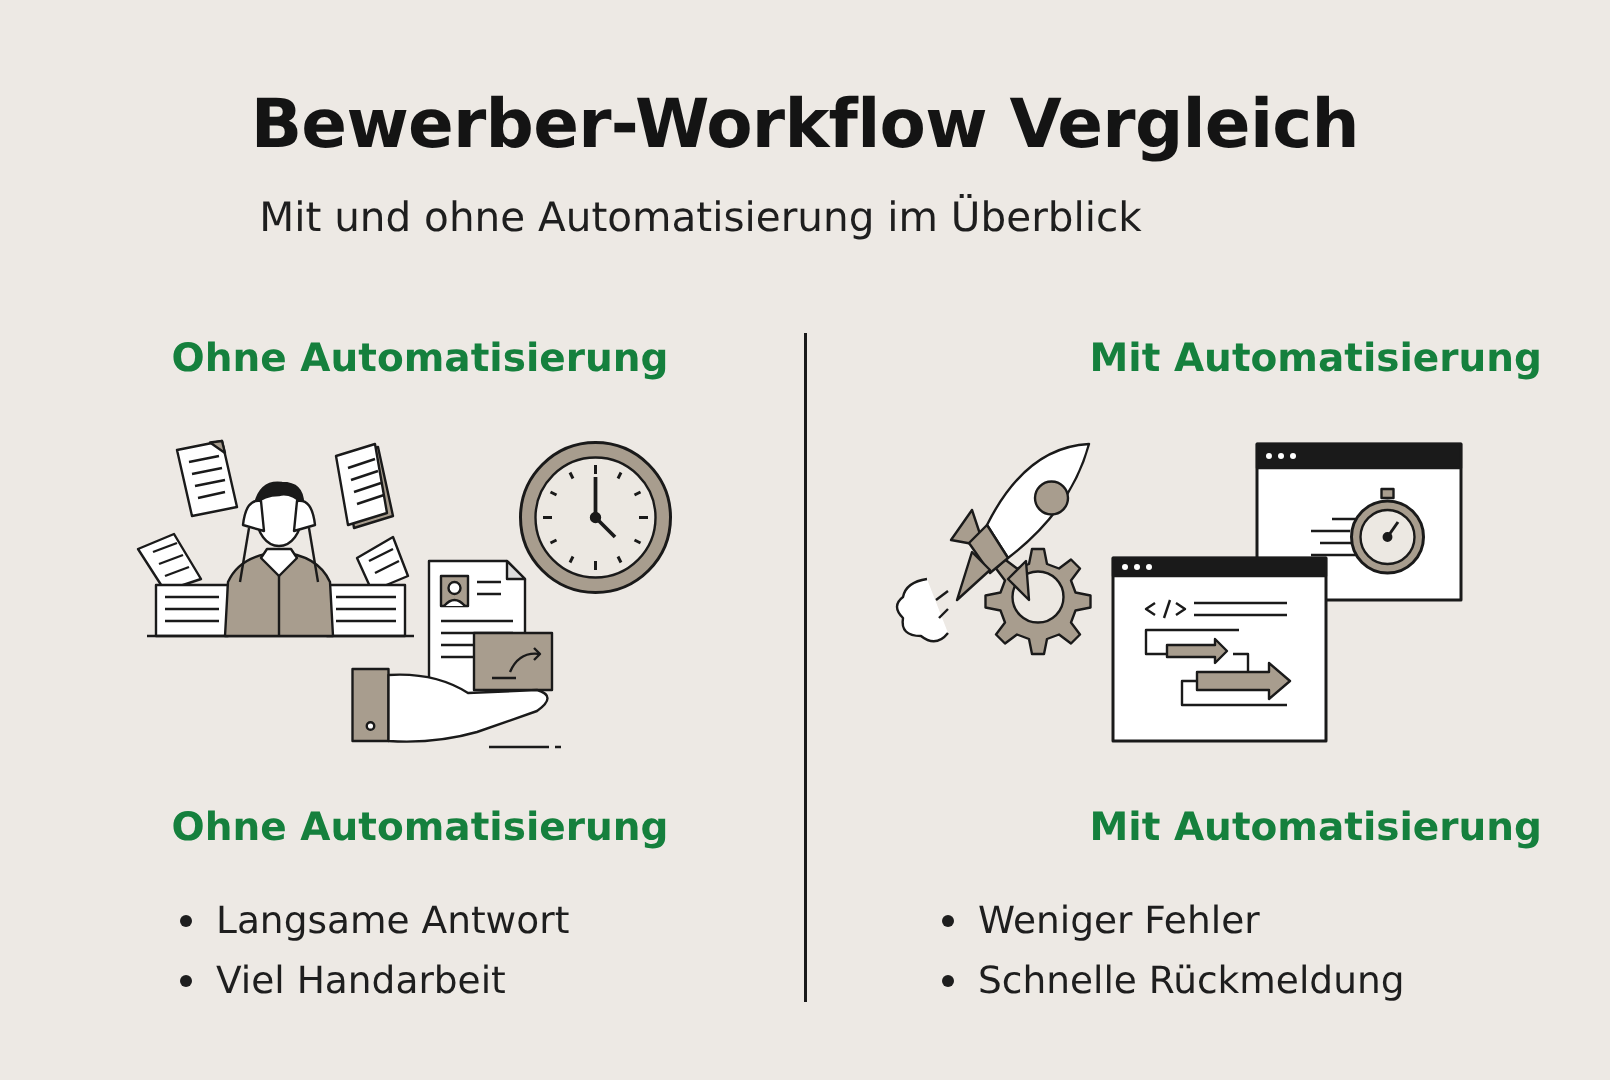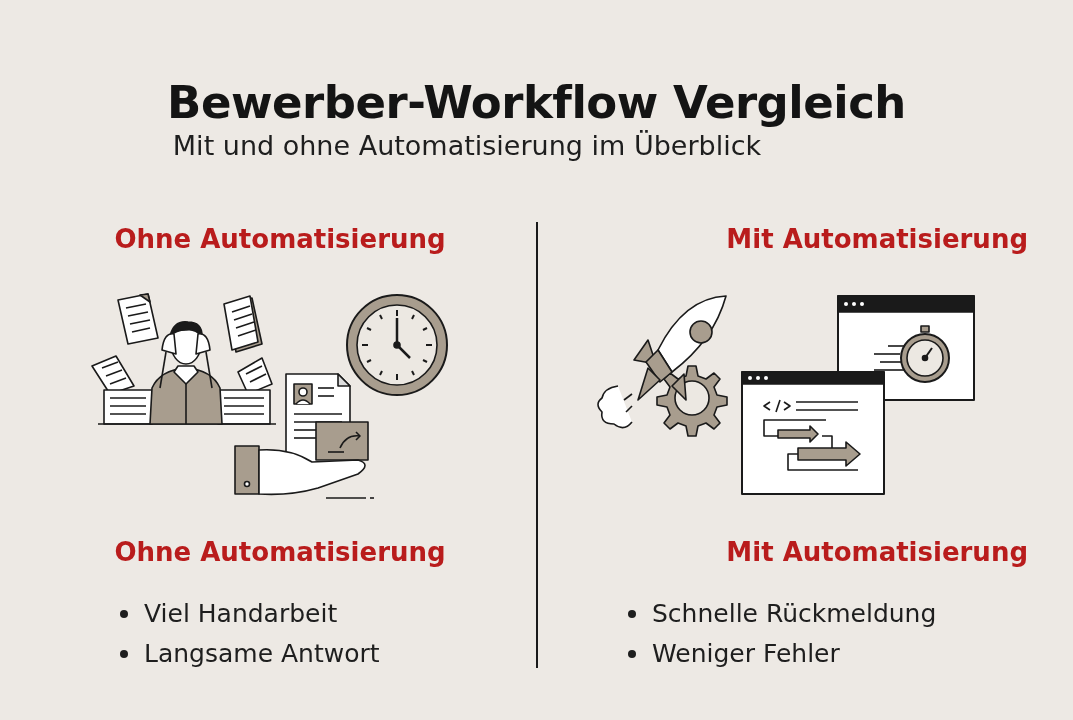--- a/index.html
+++ b/index.html
@@ -4,34 +4,34 @@
 <style>
   html, body { margin: 0; padding: 0; }
   body {
     width: 1073px; height: 720px; overflow: hidden;
     background: #ede9e4;
     font-family: "DejaVu Sans", sans-serif;
     color: #141414;
     position: relative;
   }
   .title {
-    position: absolute; left: 0; top: 76px; width: 1073px;
+    position: absolute; left: 0; top: 56px; width: 1073px;
     text-align: center; font-weight: bold; font-size: 45px; letter-spacing: -0.5px;
     color: #141414;
   }
   .subtitle {
     position: absolute; left: 0; top: 130px; width: 934px;
     text-align: center; font-size: 27px; color: #1e1e1e;
   }
   .divider {
     position: absolute; left: 536px; top: 222px; width: 2px; height: 446px;
     background: #1a1a1a;
   }
   .col-head {
-    position: absolute; font-weight: bold; font-size: 26px; color: #b91c1c;
+    position: absolute; font-weight: bold; font-size: 26px; color: #15803d;
     text-align: center; width: 480px;
   }
   .left-head { left: 40px; }
   .right-head { left: 548px; text-align: right; }
   .h1 { top: 224px; }
   .h2 { top: 537px; }
   .list {
     position: absolute; top: 594px; margin: 0; padding: 0; list-style: none;
     font-size: 25px; color: #1e1e1e;
   }
@@ -145,25 +145,25 @@
           <line x1="280" y1="210" x2="284" y2="210"></line>
       </g>
     </g>
   </svg>
 </div>
 
 <div class="col-head left-head h2">Ohne Automatisierung</div>
 <ul class="list left-list">
   <li>
       <span class="bullet"></span>
+      <span>Langsame Antwort</span>
+    </li>
+  <li>
+      <span class="bullet"></span>
       <span>Viel Handarbeit</span>
-    </li>
-  <li>
-      <span class="bullet"></span>
-      <span>Langsame Antwort</span>
     </li>
 </ul>
 
 <div class="col-head right-head h1">Mit Automatisierung</div>
 
 <div class="illus" style="left:588px; top:290px;">
   <svg width="400" height="215" viewBox="0 0 400 215">
     <g stroke="#1a1a1a" stroke-width="1.6" fill="none" stroke-linejoin="round">
 
       <g>
@@ -218,19 +218,19 @@
         <polyline points="210,164 200,164 200,180 270,180"></polyline>
       </g>
     </g>
   </svg>
 </div>
 
 <div class="col-head right-head h2">Mit Automatisierung</div>
 <ul class="list right-list">
   <li>
       <span class="bullet"></span>
+      <span>Weniger Fehler</span>
+    </li>
+  <li>
+      <span class="bullet"></span>
       <span>Schnelle Rückmeldung</span>
     </li>
-  <li>
-      <span class="bullet"></span>
-      <span>Weniger Fehler</span>
-    </li>
 </ul>
 
 </body></html>

